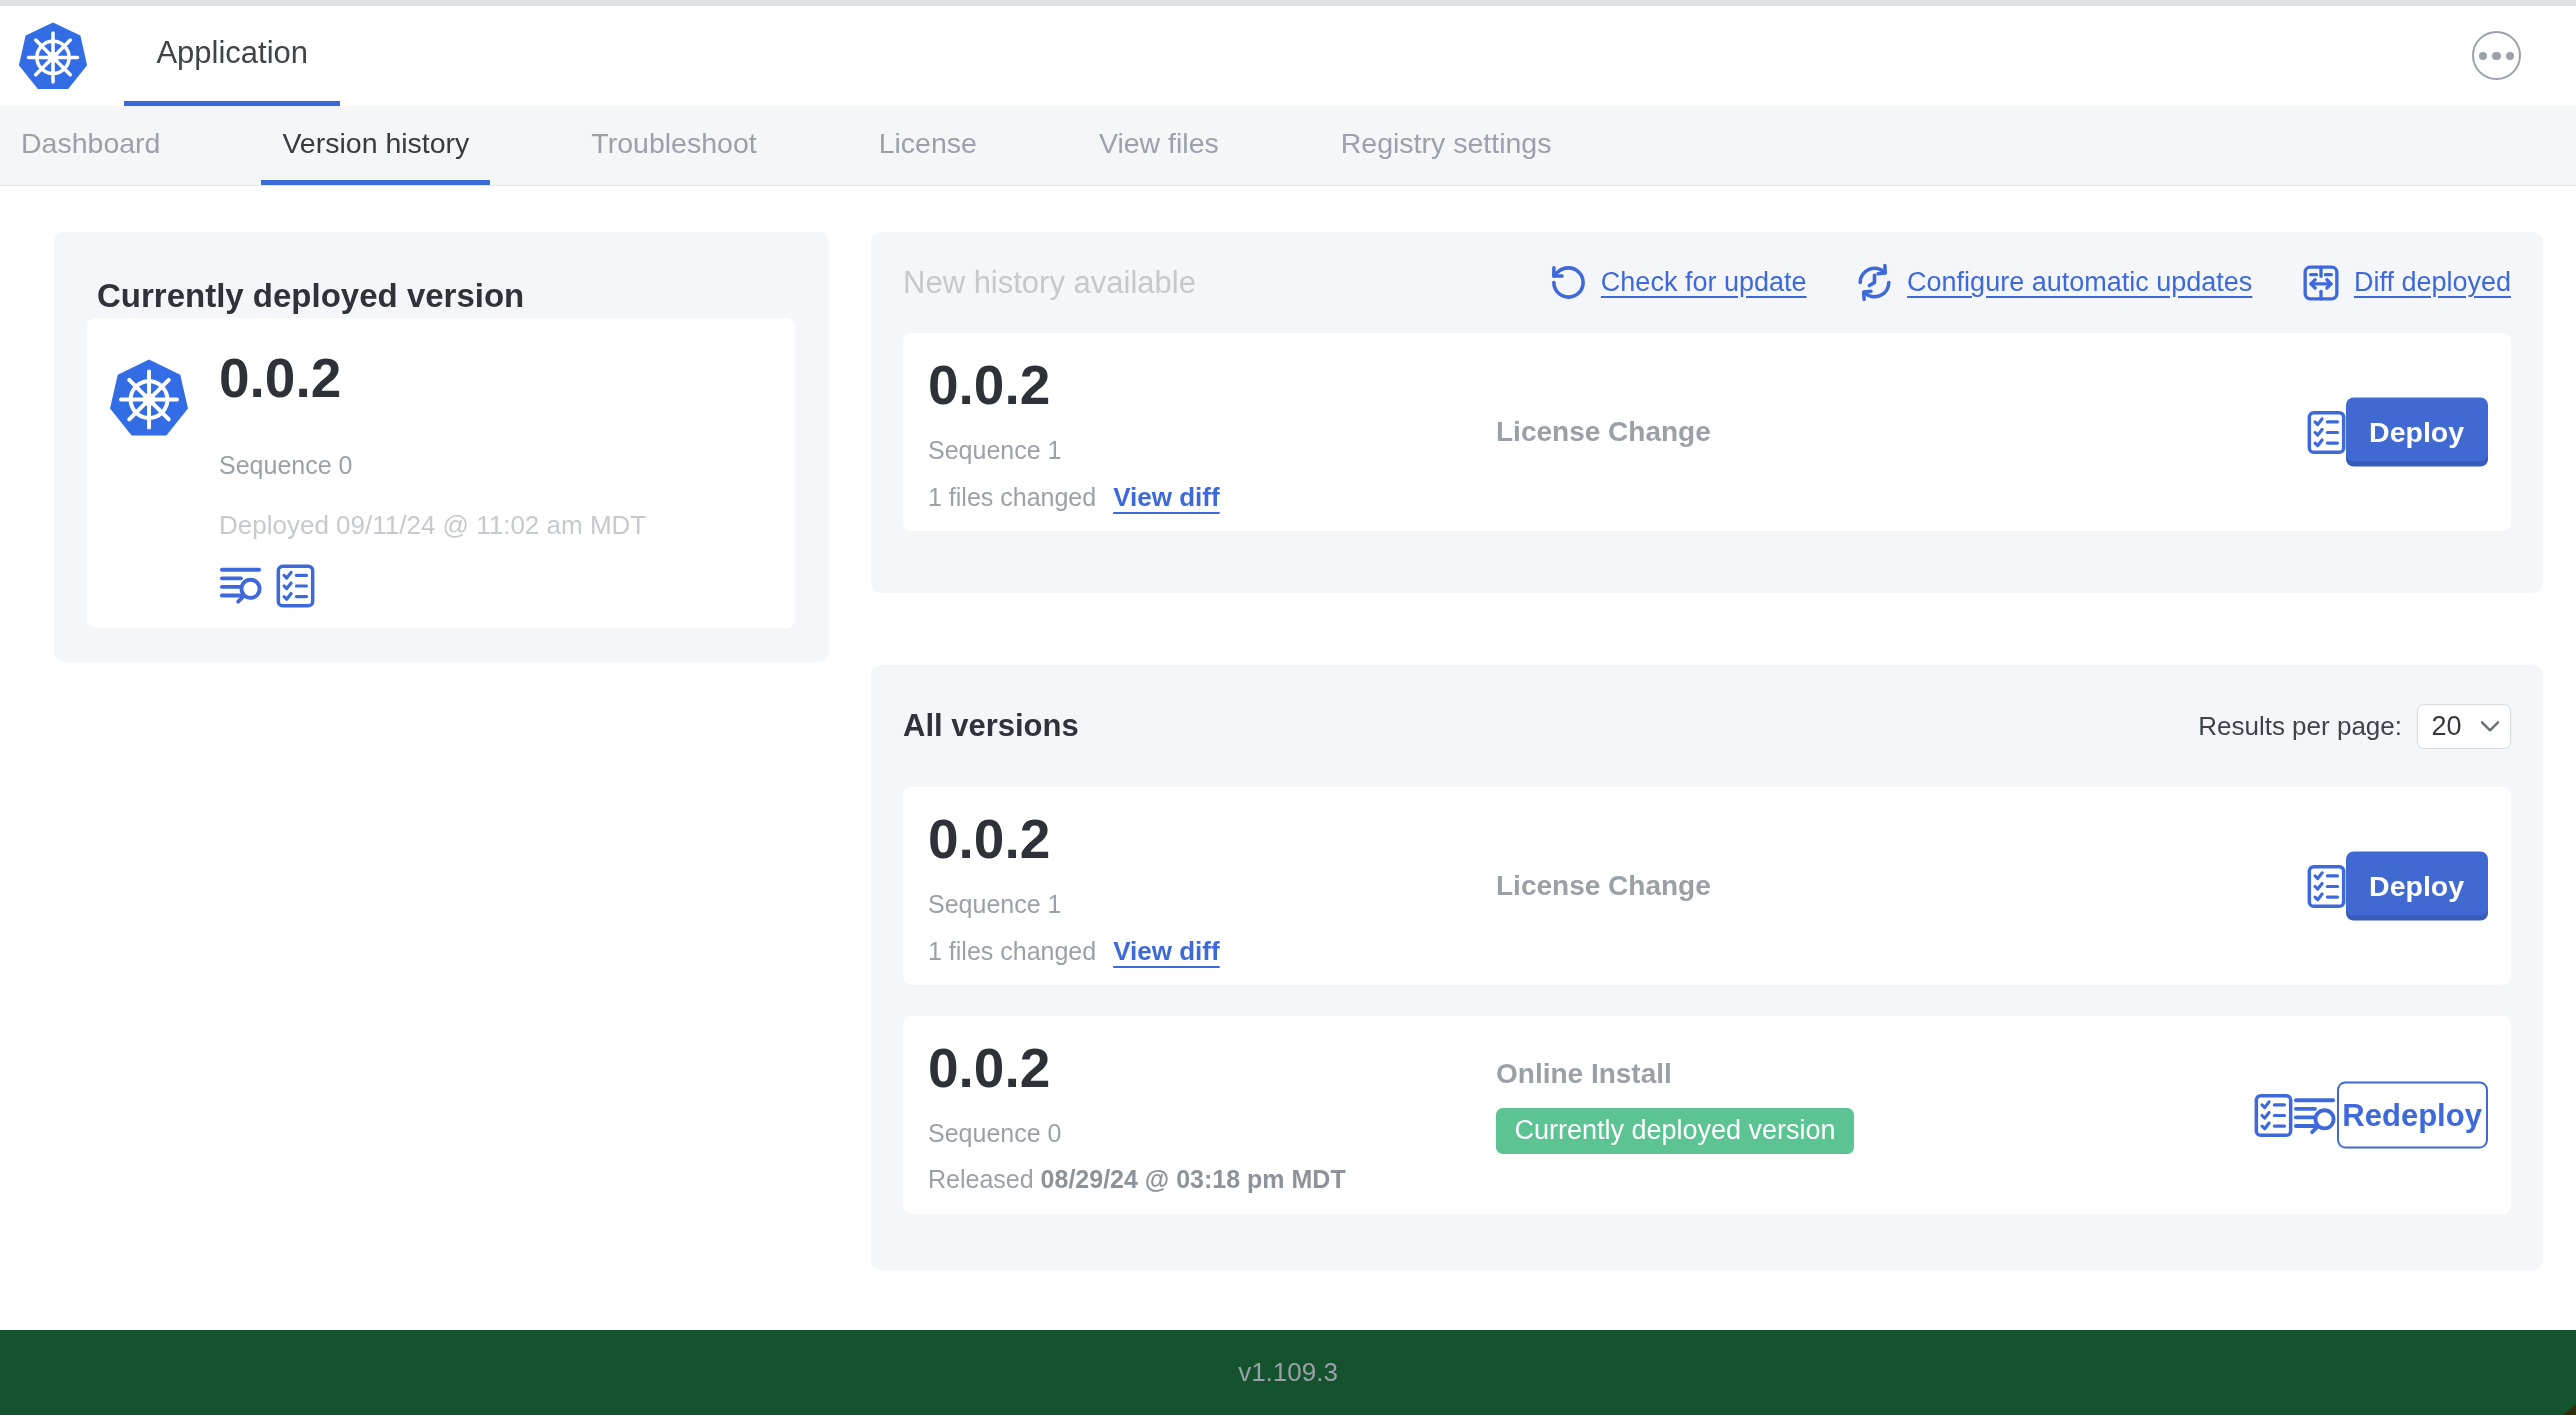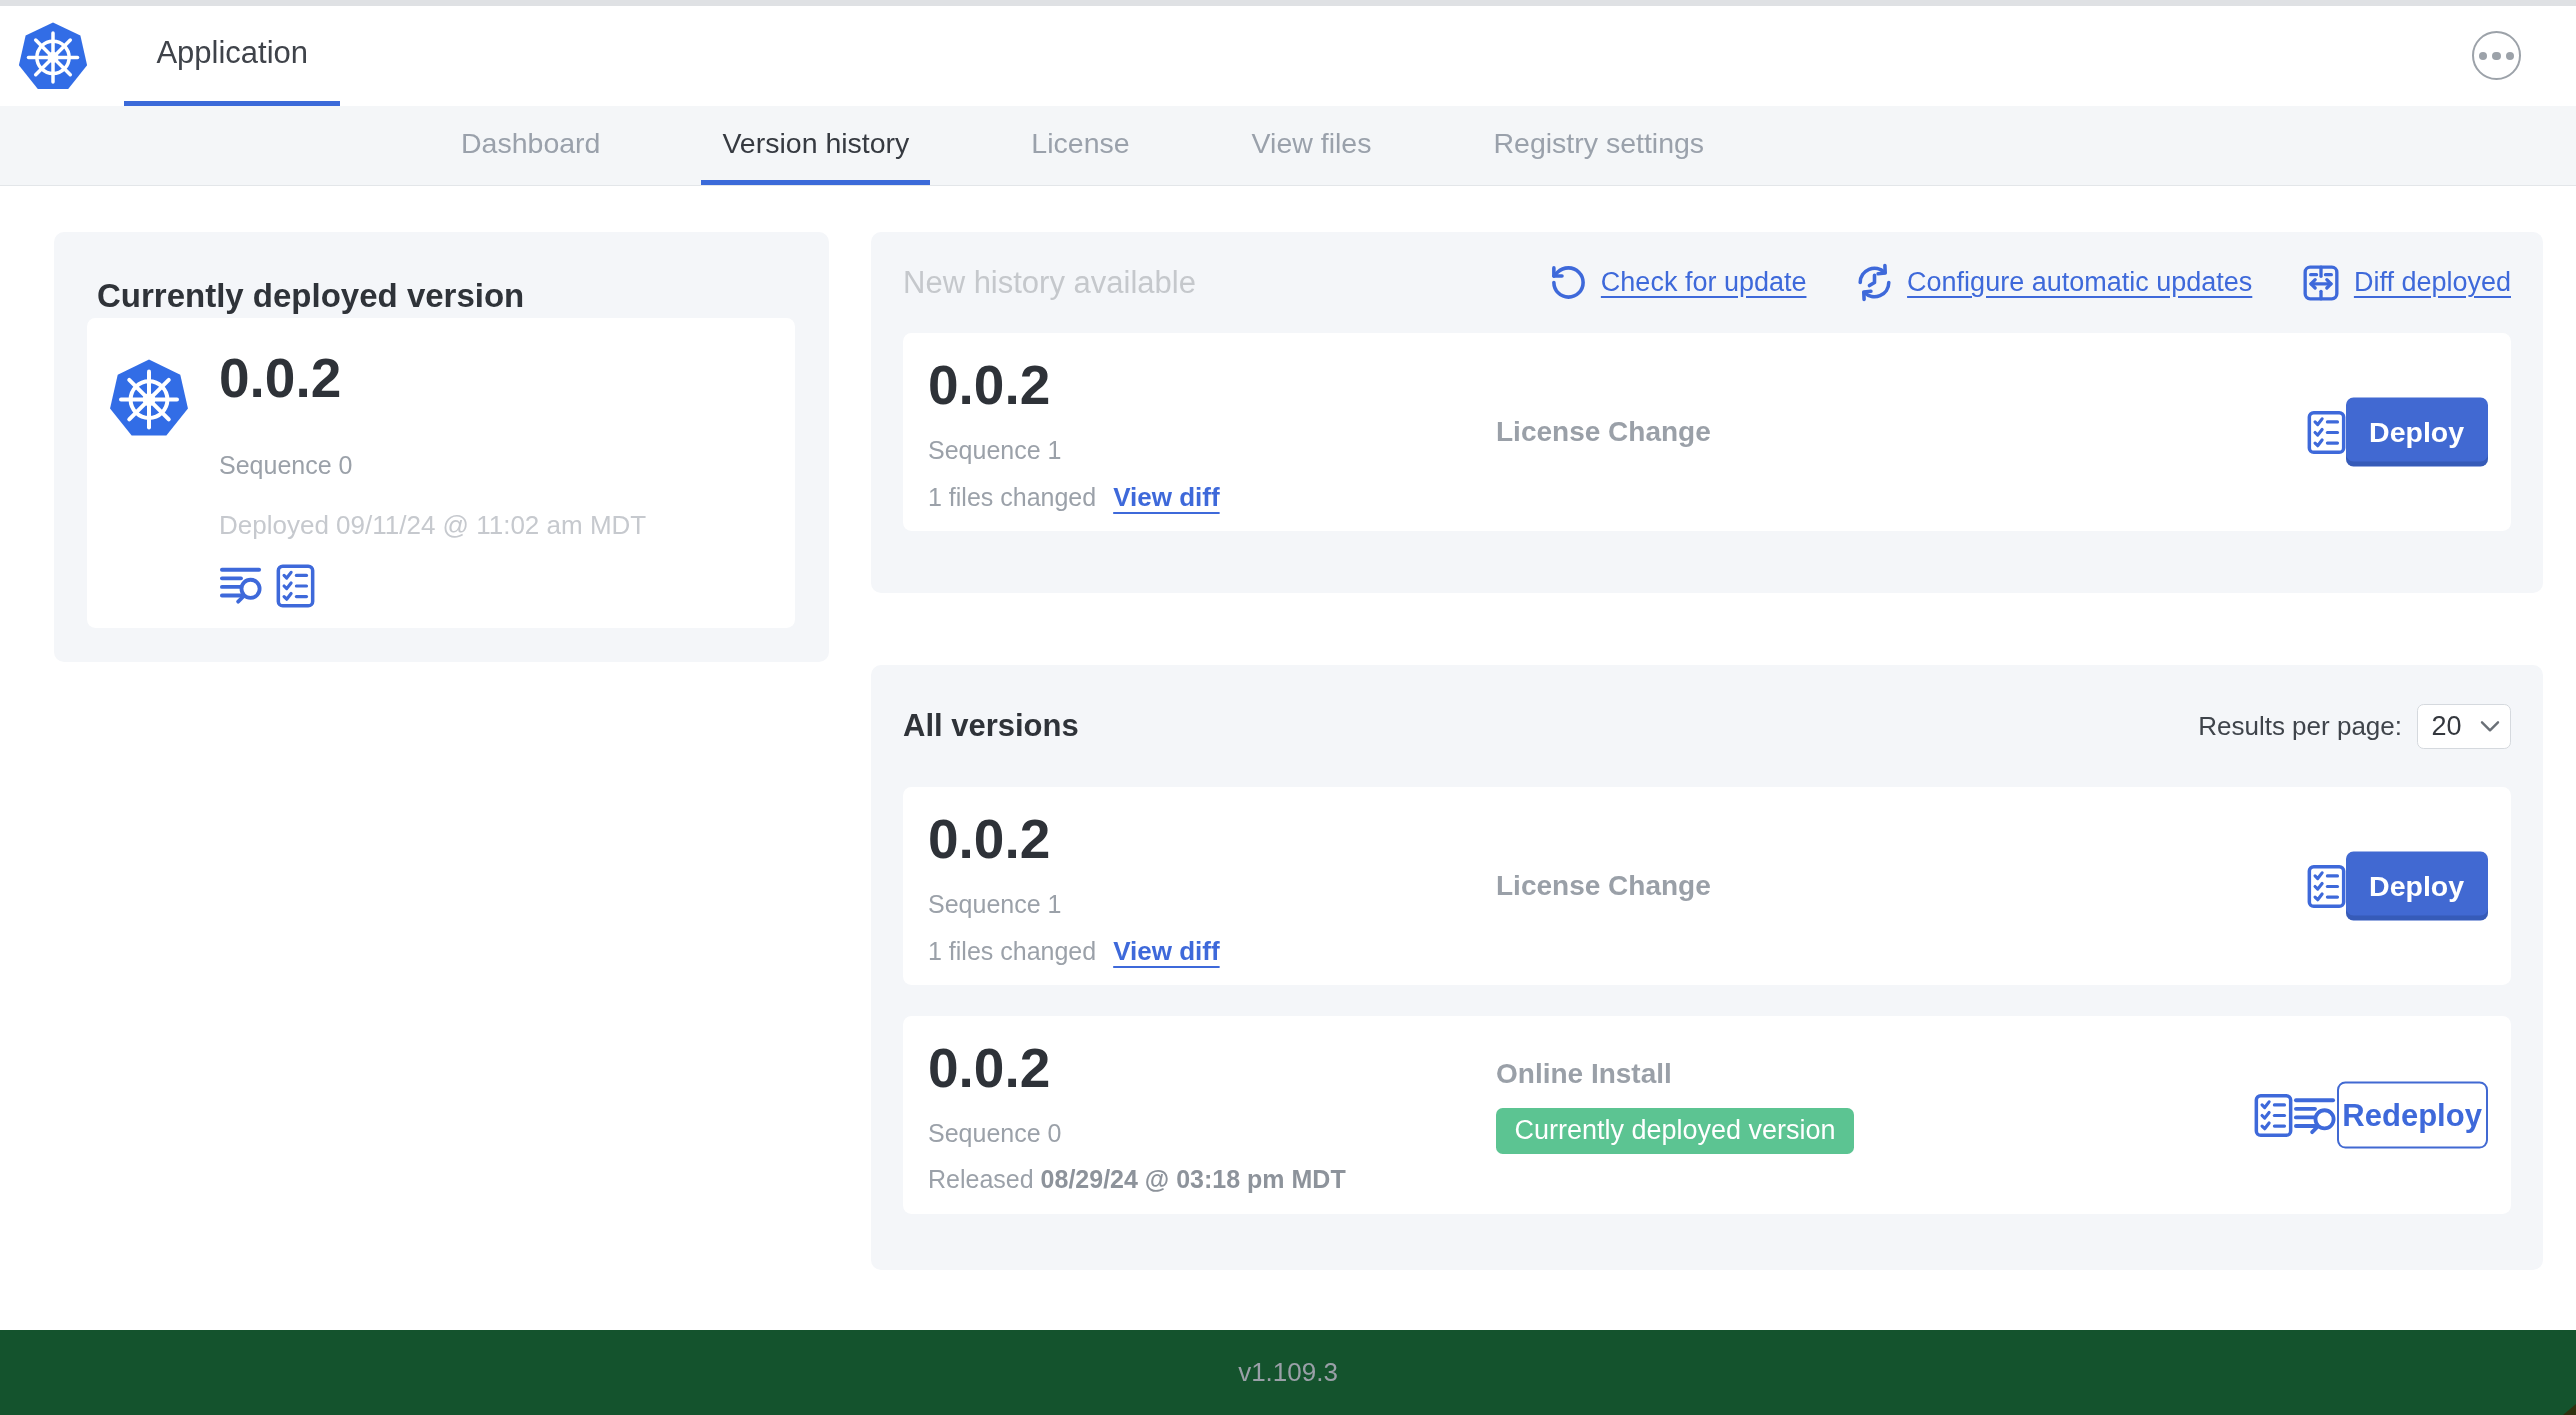--- a/index.html
+++ b/index.html
@@ -13,21 +13,21 @@
 
   
   .app-header { position:absolute; top:5.9px; left:0; width:100%; height:100px; background:#fff; display:flex; align-items:center; }
   .k8s-logo { width:70px; height:74px; margin-left:18.4px; flex:none; }
   .app-tab { height:100%; display:flex; align-items:center; margin-left:36px; padding:0 32px; border-bottom:5px solid #3b6ad9; font-size:31px; color:#3f434a; cursor:pointer; }
   .header-spacer { flex:1; }
   .menu-btn { width:49px; height:49px; border:2.5px solid #9ca2a9; border-radius:50%; margin-right:55px; display:flex; align-items:center; justify-content:center; gap:5px; cursor:pointer; background:#fff; }
   .menu-btn .dot { width:8.4px; height:8.4px; border-radius:50%; background:#9ca2a9; }
 
   
-  .navbar { position:absolute; top:106px; left:0; width:100%; height:80px; background:#f4f6f8; border-bottom:1.7px solid #e3e6e9; display:flex; padding-left:440px; }
+  .navbar { position:absolute; top:106px; left:0; width:100%; height:80px; background:#f4f6f8; border-bottom:1.7px solid #e3e6e9; display:flex; }
   .tab { display:flex; align-items:center; padding:0 21px; margin-right:80px; font-size:28.5px; color:#9aa1ab; border-bottom:5px solid transparent; cursor:pointer; white-space:nowrap; }
   .tab.active { color:#363a41; border-bottom-color:#3b6ad9; }
 
   
   .gray-card { position:absolute; background:#f4f6f9; border-radius:10px; }
   .cv-card { left:54px; top:232px; width:775px; height:430px; padding:33px; }
   .card-title { font-size:33px; font-weight:700; color:#2f3339; margin:11.7px 0 0 10px; }
   .cv-inner { position:absolute; left:33px; top:86px; width:708px; height:310px; background:#fff; border-radius:8.4px; display:flex; padding:33px 0 0 22px; }
   .cv-logo { width:80px; height:84px; margin-top:5px; flex:none; }
   .cv-col { margin-left:30px; }
@@ -112,20 +112,23 @@
     <span class="dot"></span>
   </div>
 </div>
 
 <div class="navbar">
   <div class="tab">
       <span>Dashboard</span>
     </div>
   <div class="tab active">
       <span>Version history</span>
+    </div>
+  <div class="tab">
+      <span>Troubleshoot</span>
     </div>
   <div class="tab">
       <span>License</span>
     </div>
   <div class="tab">
       <span>View files</span>
     </div>
   <div class="tab">
       <span>Registry settings</span>
     </div>

